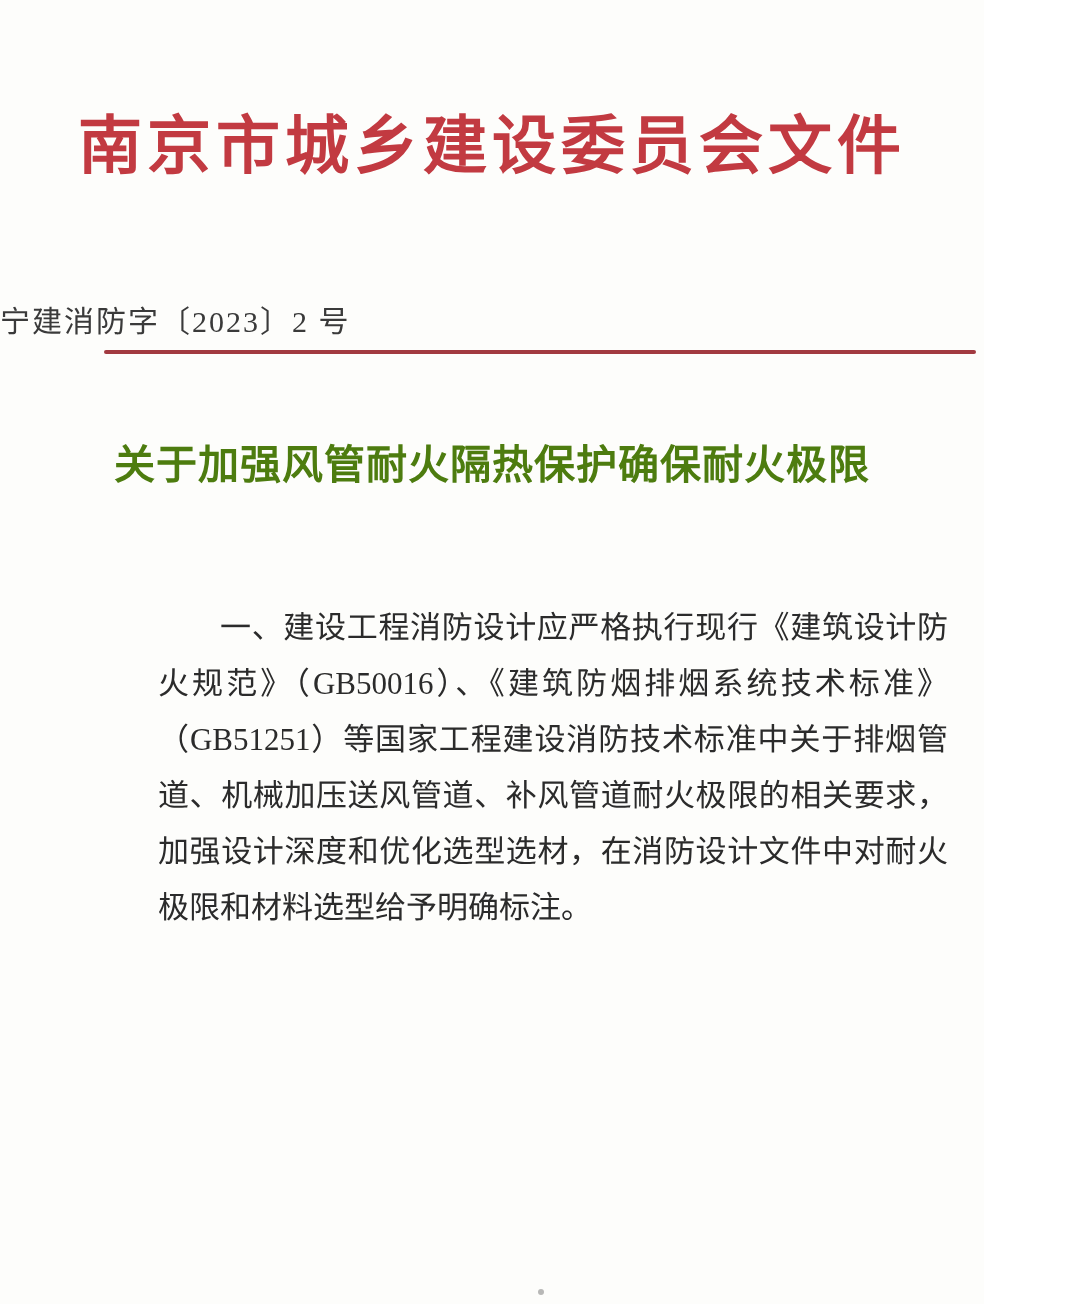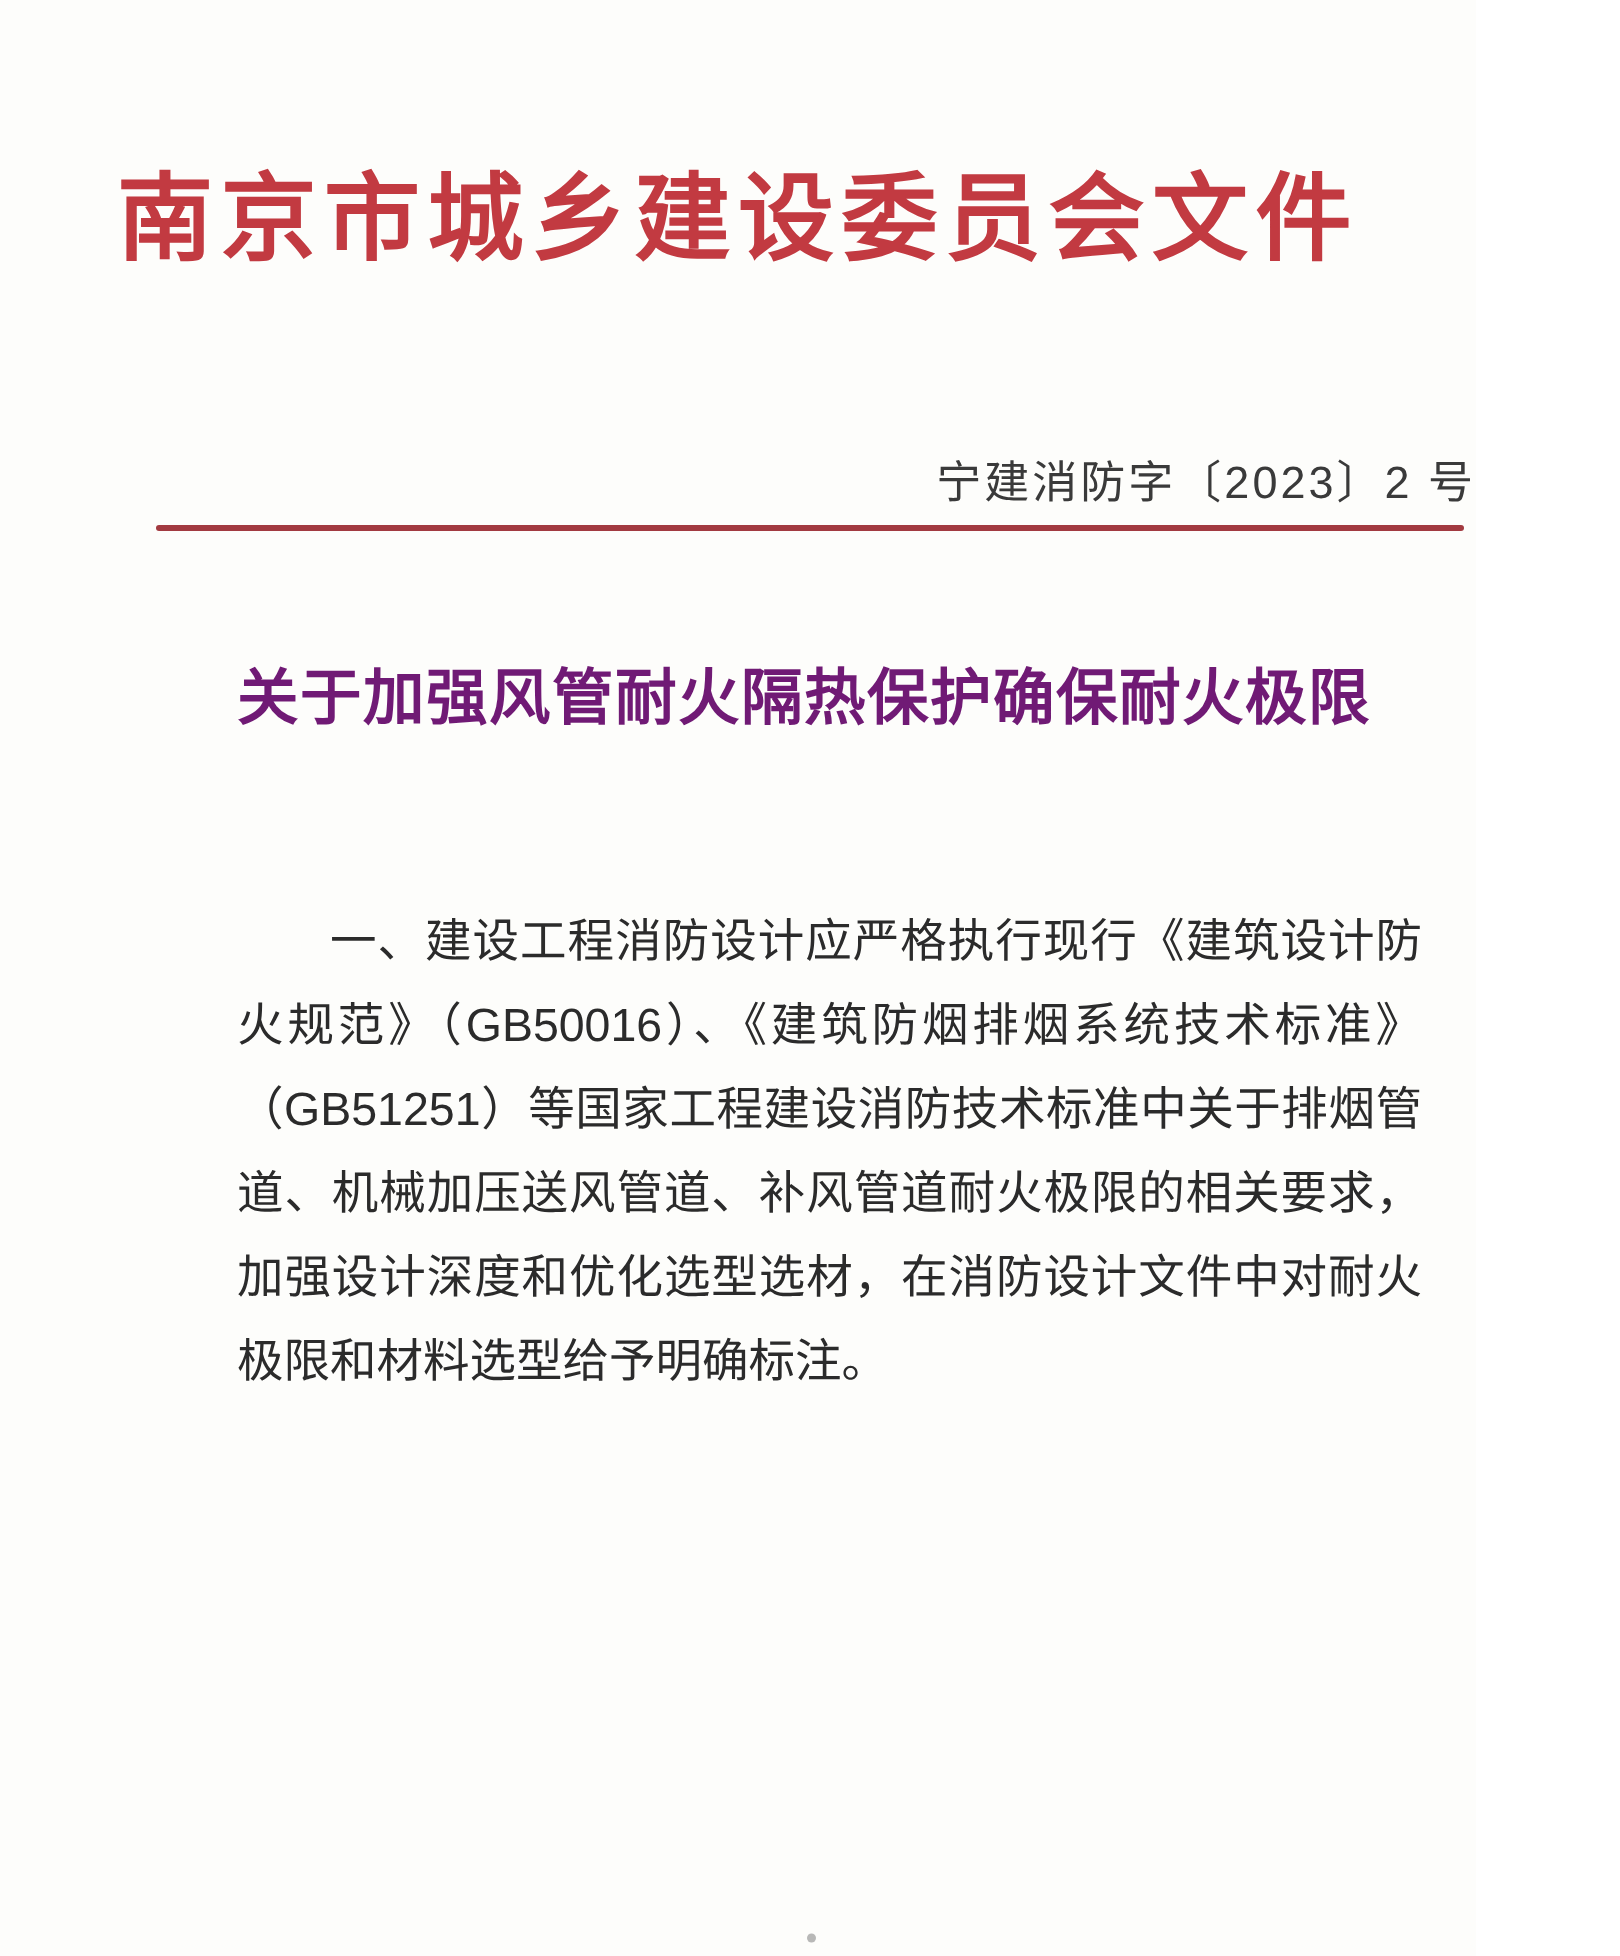--- a/index.html
+++ b/index.html
@@ -5,21 +5,21 @@
   html, body {
     margin: 0;
     padding: 0;
     background: #ffffff;
   }
   .page {
     position: relative;
     width: 984px;
     height: 1304px;
     background: #fdfdfb;
-    font-family: Liberation Sans, sans-serif;
+    font-family: Liberation Serif, serif;
     overflow: hidden;
   }
   
   .org-title {
     position: absolute;
     top: 94px;
     left: 0;
     width: 100%;
     margin: 0;
     text-align: center;
@@ -28,21 +28,21 @@
     letter-spacing: 5px;
     color: #c23a41;
     white-space: nowrap;
   }
   
   .doc-number {
     position: absolute;
     top: 297px;
     left: 0;
     width: 100%;
-    text-align: right;
+    text-align: left;
     font-size: 30px;
     letter-spacing: 2px;
     color: #3a3a3a;
   }
   
   .red-divider {
     position: absolute;
     top: 350px;
     left: 104px;
     width: 872px;
@@ -55,22 +55,21 @@
     position: absolute;
     top: 436px;
     left: 0;
     width: 100%;
     margin: 0;
     text-align: center;
     font-size: 41px;
     font-weight: 700;
     line-height: 58px;
     letter-spacing: 1px;
-    color: #701a75;
-    padding-left: 44px;
+    color: #4d7c0f;
   }
   .doc-title-line {
     display: block;
   }
   
   .body-text {
     position: absolute;
     top: 600px;
     left: 158px;
     width: 790px;

